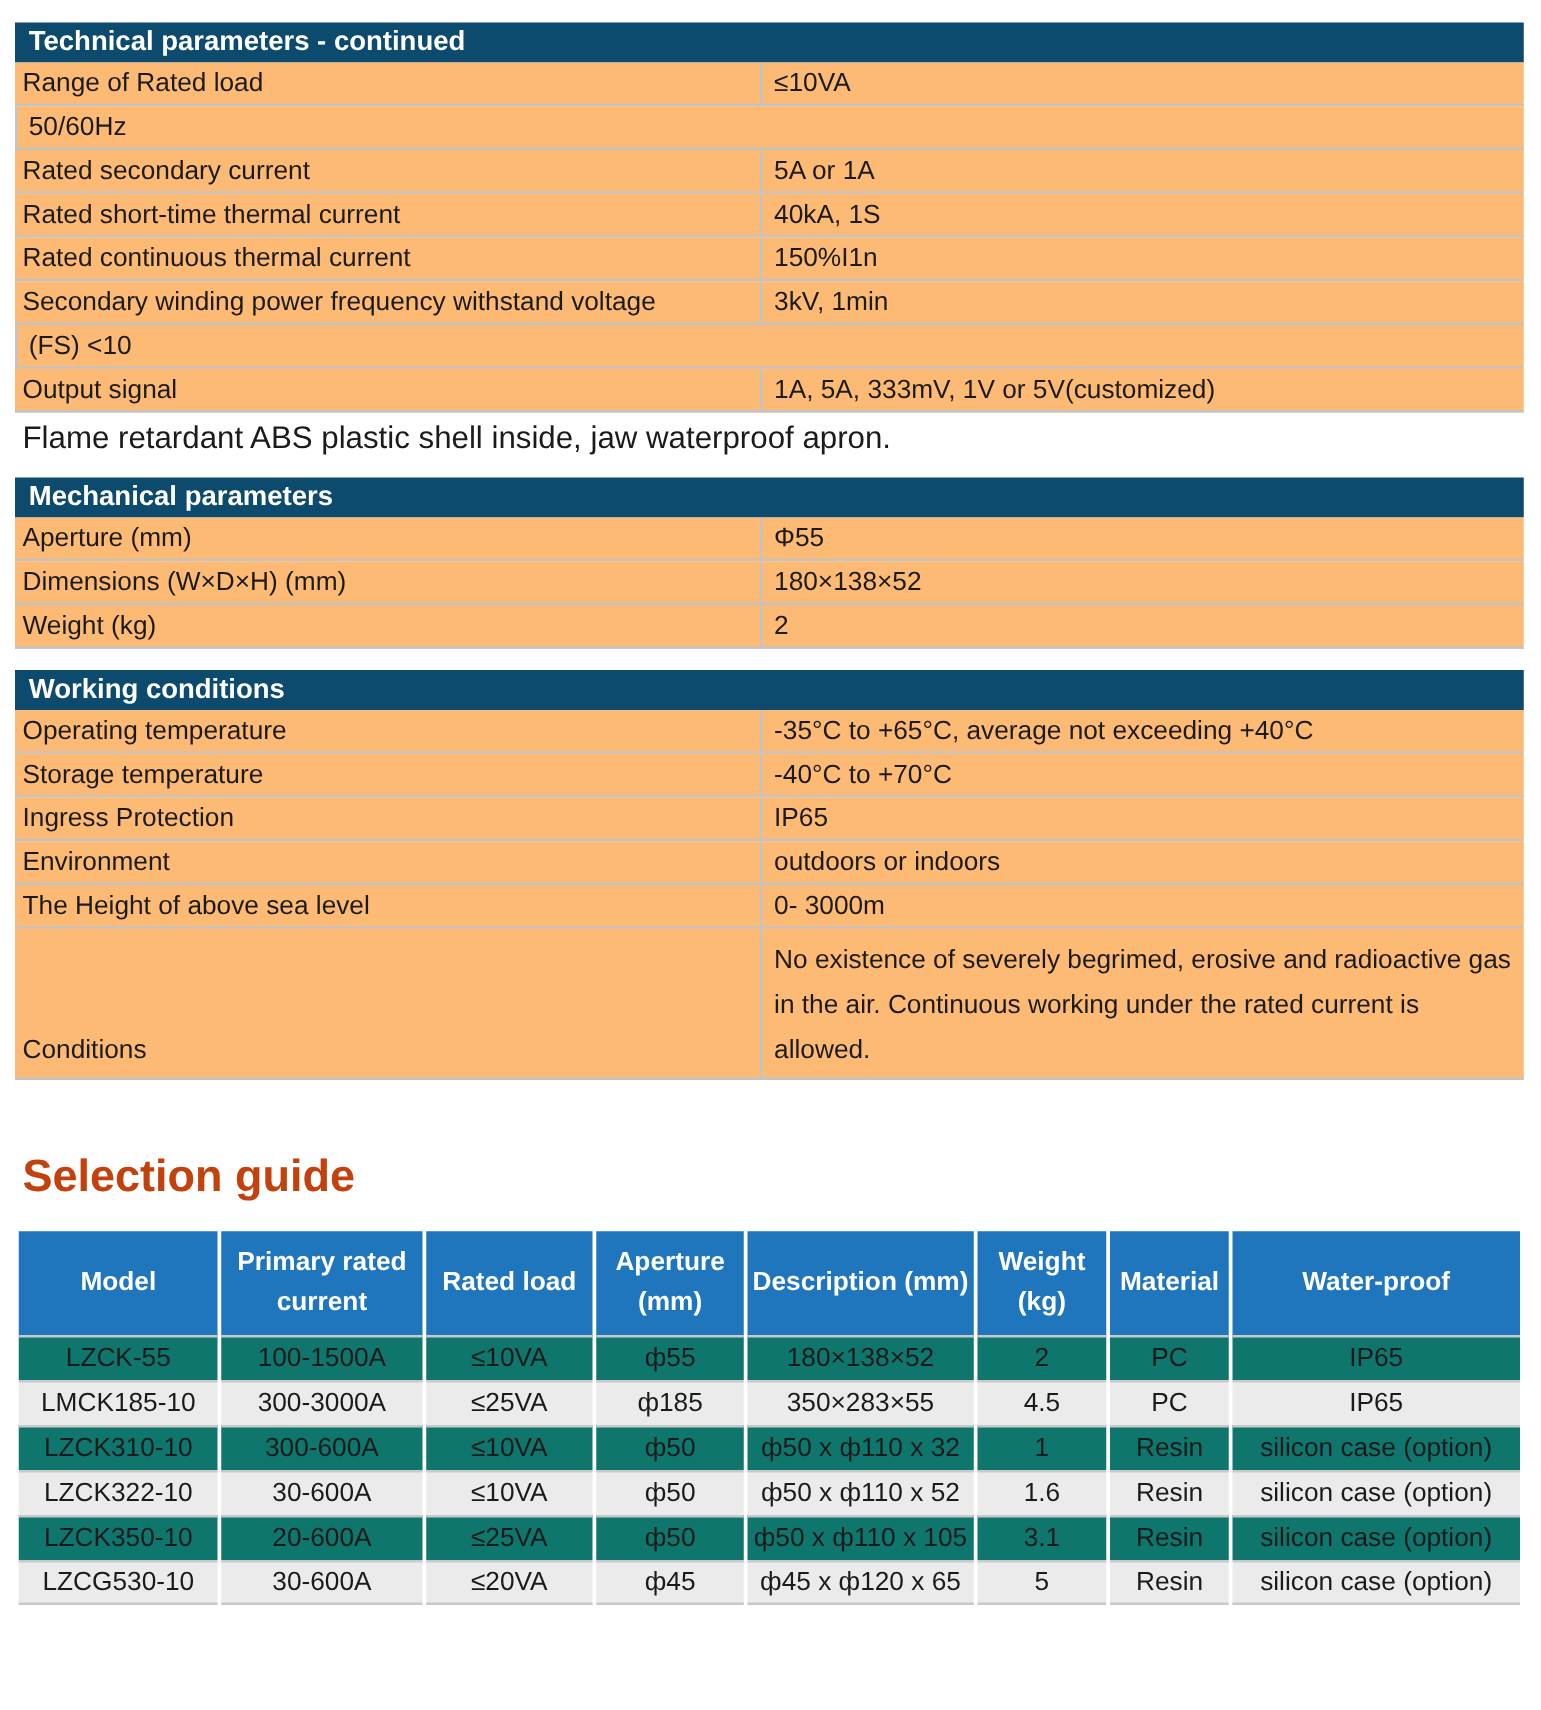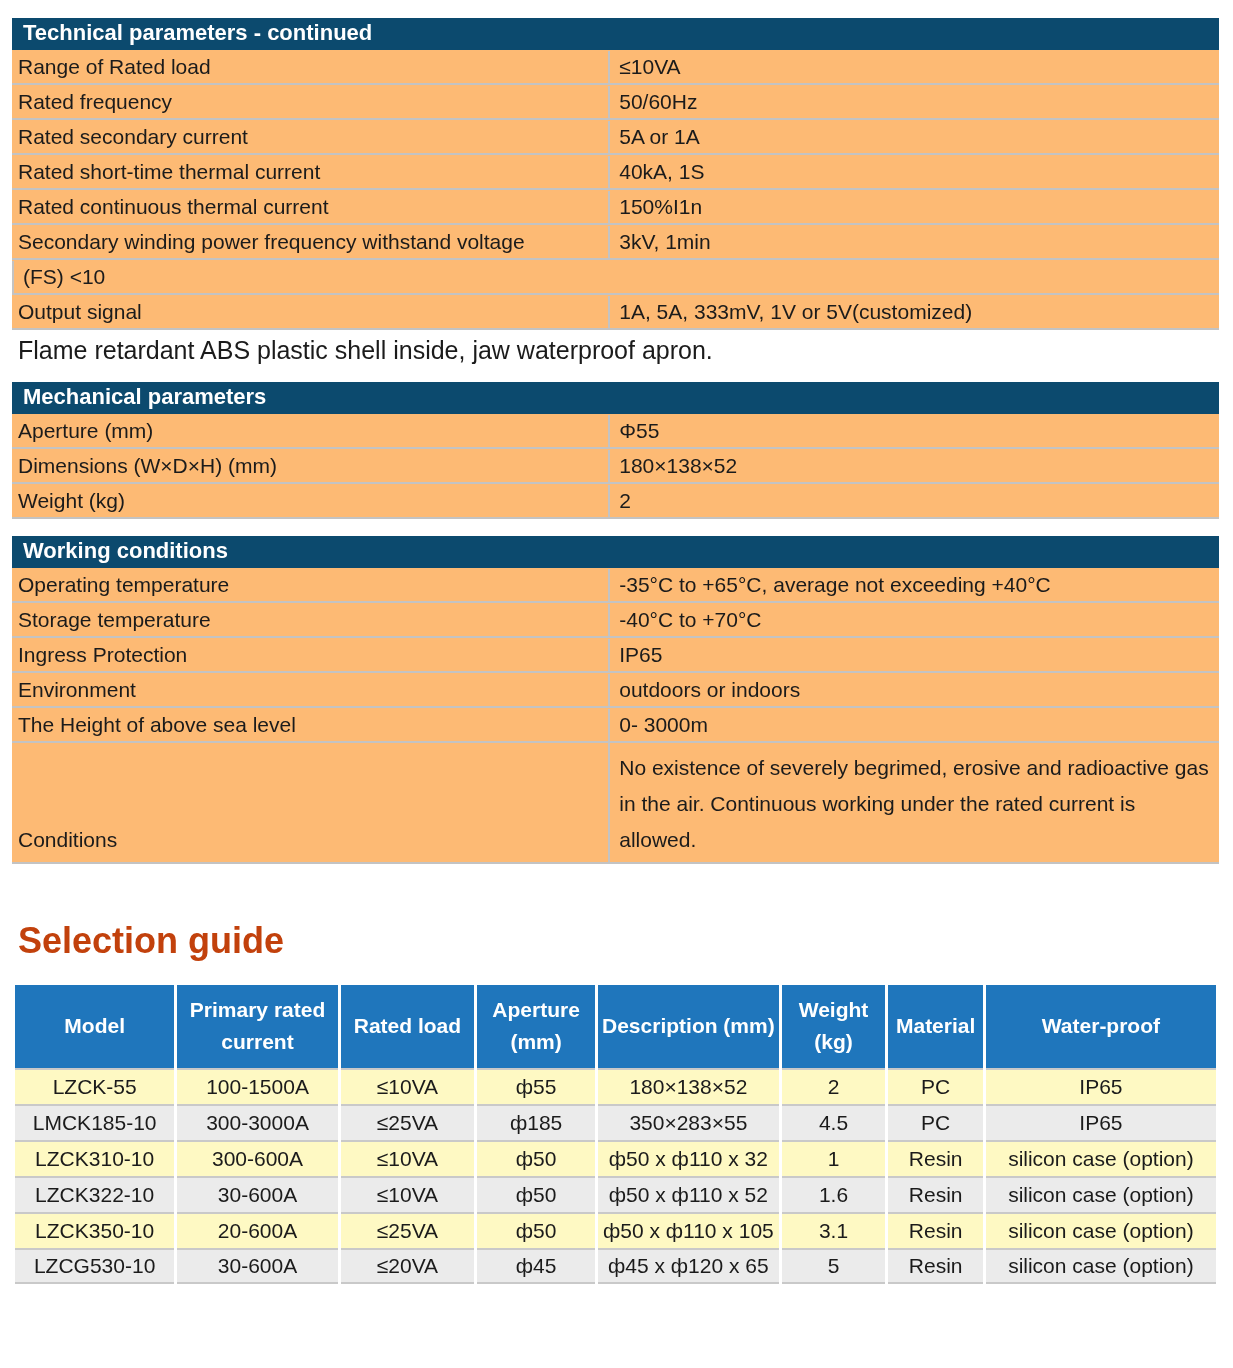--- a/index.html
+++ b/index.html
@@ -87,21 +87,21 @@
     line-height:1.55;
   }
   table.sel th.brk { word-break:break-all; }
   table.sel td {
     font-size:21px;
     text-align:center;
     vertical-align:middle;
     padding:3px 2px;
     height:36px;
     border-top:2px solid #c9c9c9;
-    background:#fef9c3;
+    background:#0f766e;
     overflow:hidden;
     white-space:nowrap;
   }
   table.sel tbody tr:nth-child(even) td { background:#EBEBEB; }
   table.sel tbody tr:last-child td { border-bottom:2px solid #c9c9c9; }
 
   
   col.c-model   { width:13.5%; }
   col.c-primary { width:13.6%; }
   col.c-load    { width:11.3%; }
@@ -116,21 +116,20 @@
 
 <div class="page">
 
   <div class="section-bar">Technical parameters - continued</div>
   <div class="ptable">
     <div class="prow">
       <div class="lbl">Range of Rated load</div>
       <div class="val">≤10VA</div>
     </div>
     <div class="prow">
-      <div class="lbl">Rated frequency</div>
       <div class="val">50/60Hz</div>
     </div>
     <div class="prow">
       <div class="lbl">Rated secondary current</div>
       <div class="val">5A or 1A</div>
     </div>
     <div class="prow">
       <div class="lbl">Rated short-time thermal current</div>
       <div class="val">40kA, 1S</div>
     </div>

